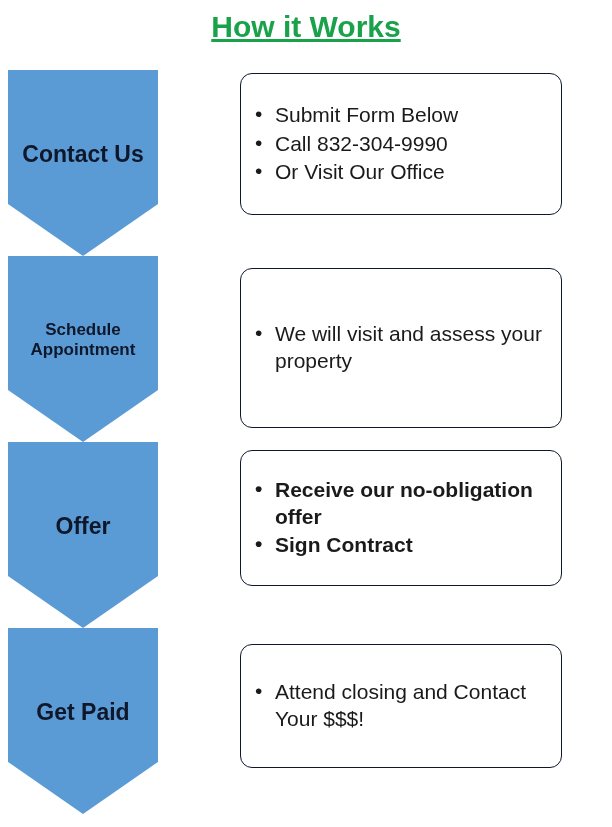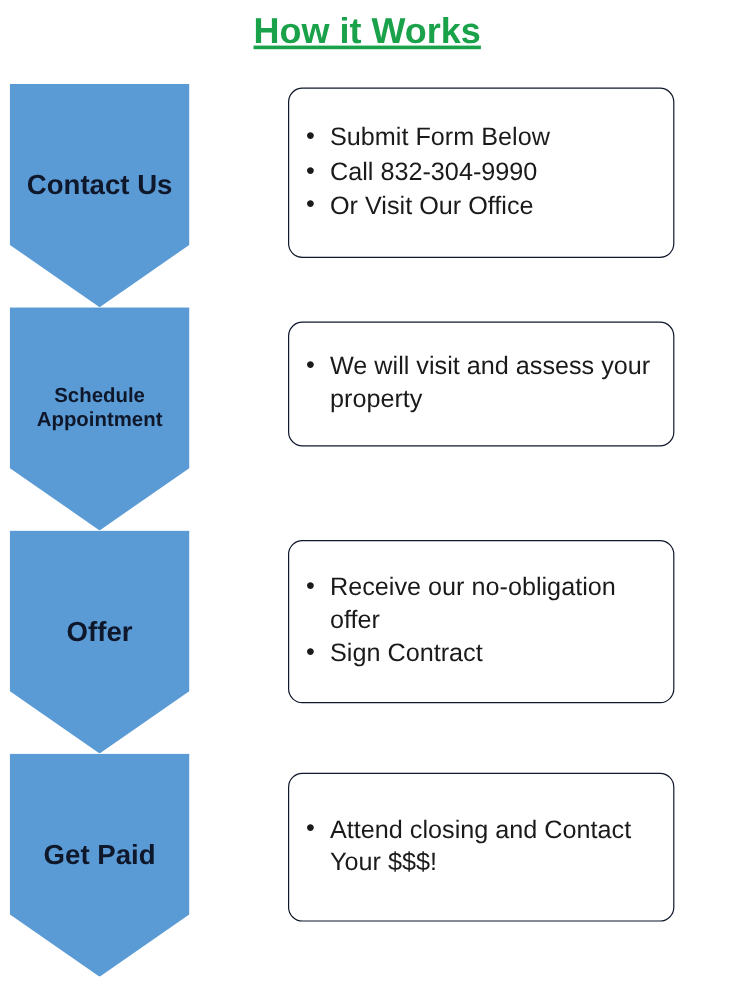--- a/index.html
+++ b/index.html
@@ -97,22 +97,22 @@
   .callout li::before {
     content: "\2022";
     position: absolute;
     left: 6px;
     top: -1px;
     font-size: 21px;
     color: #1a1a1a;
   }
 
   .h-142 { height: 142px; }
-  .h-128 { height: 104px; align-items: center; }
-  .h-136 { height: 136px; }
+  .h-128 { height: 160px; align-items: center; }
+  .h-136 { height: 136px; font-weight: bold; }
   .h-124 { height: 124px; }
 
   .top-3  { top: 3px; }
   .top-12 { top: 12px; }
   .top-8  { top: 8px; }
   .top-16 { top: 16px; }
 </style>
 </head>
 <body>
 

